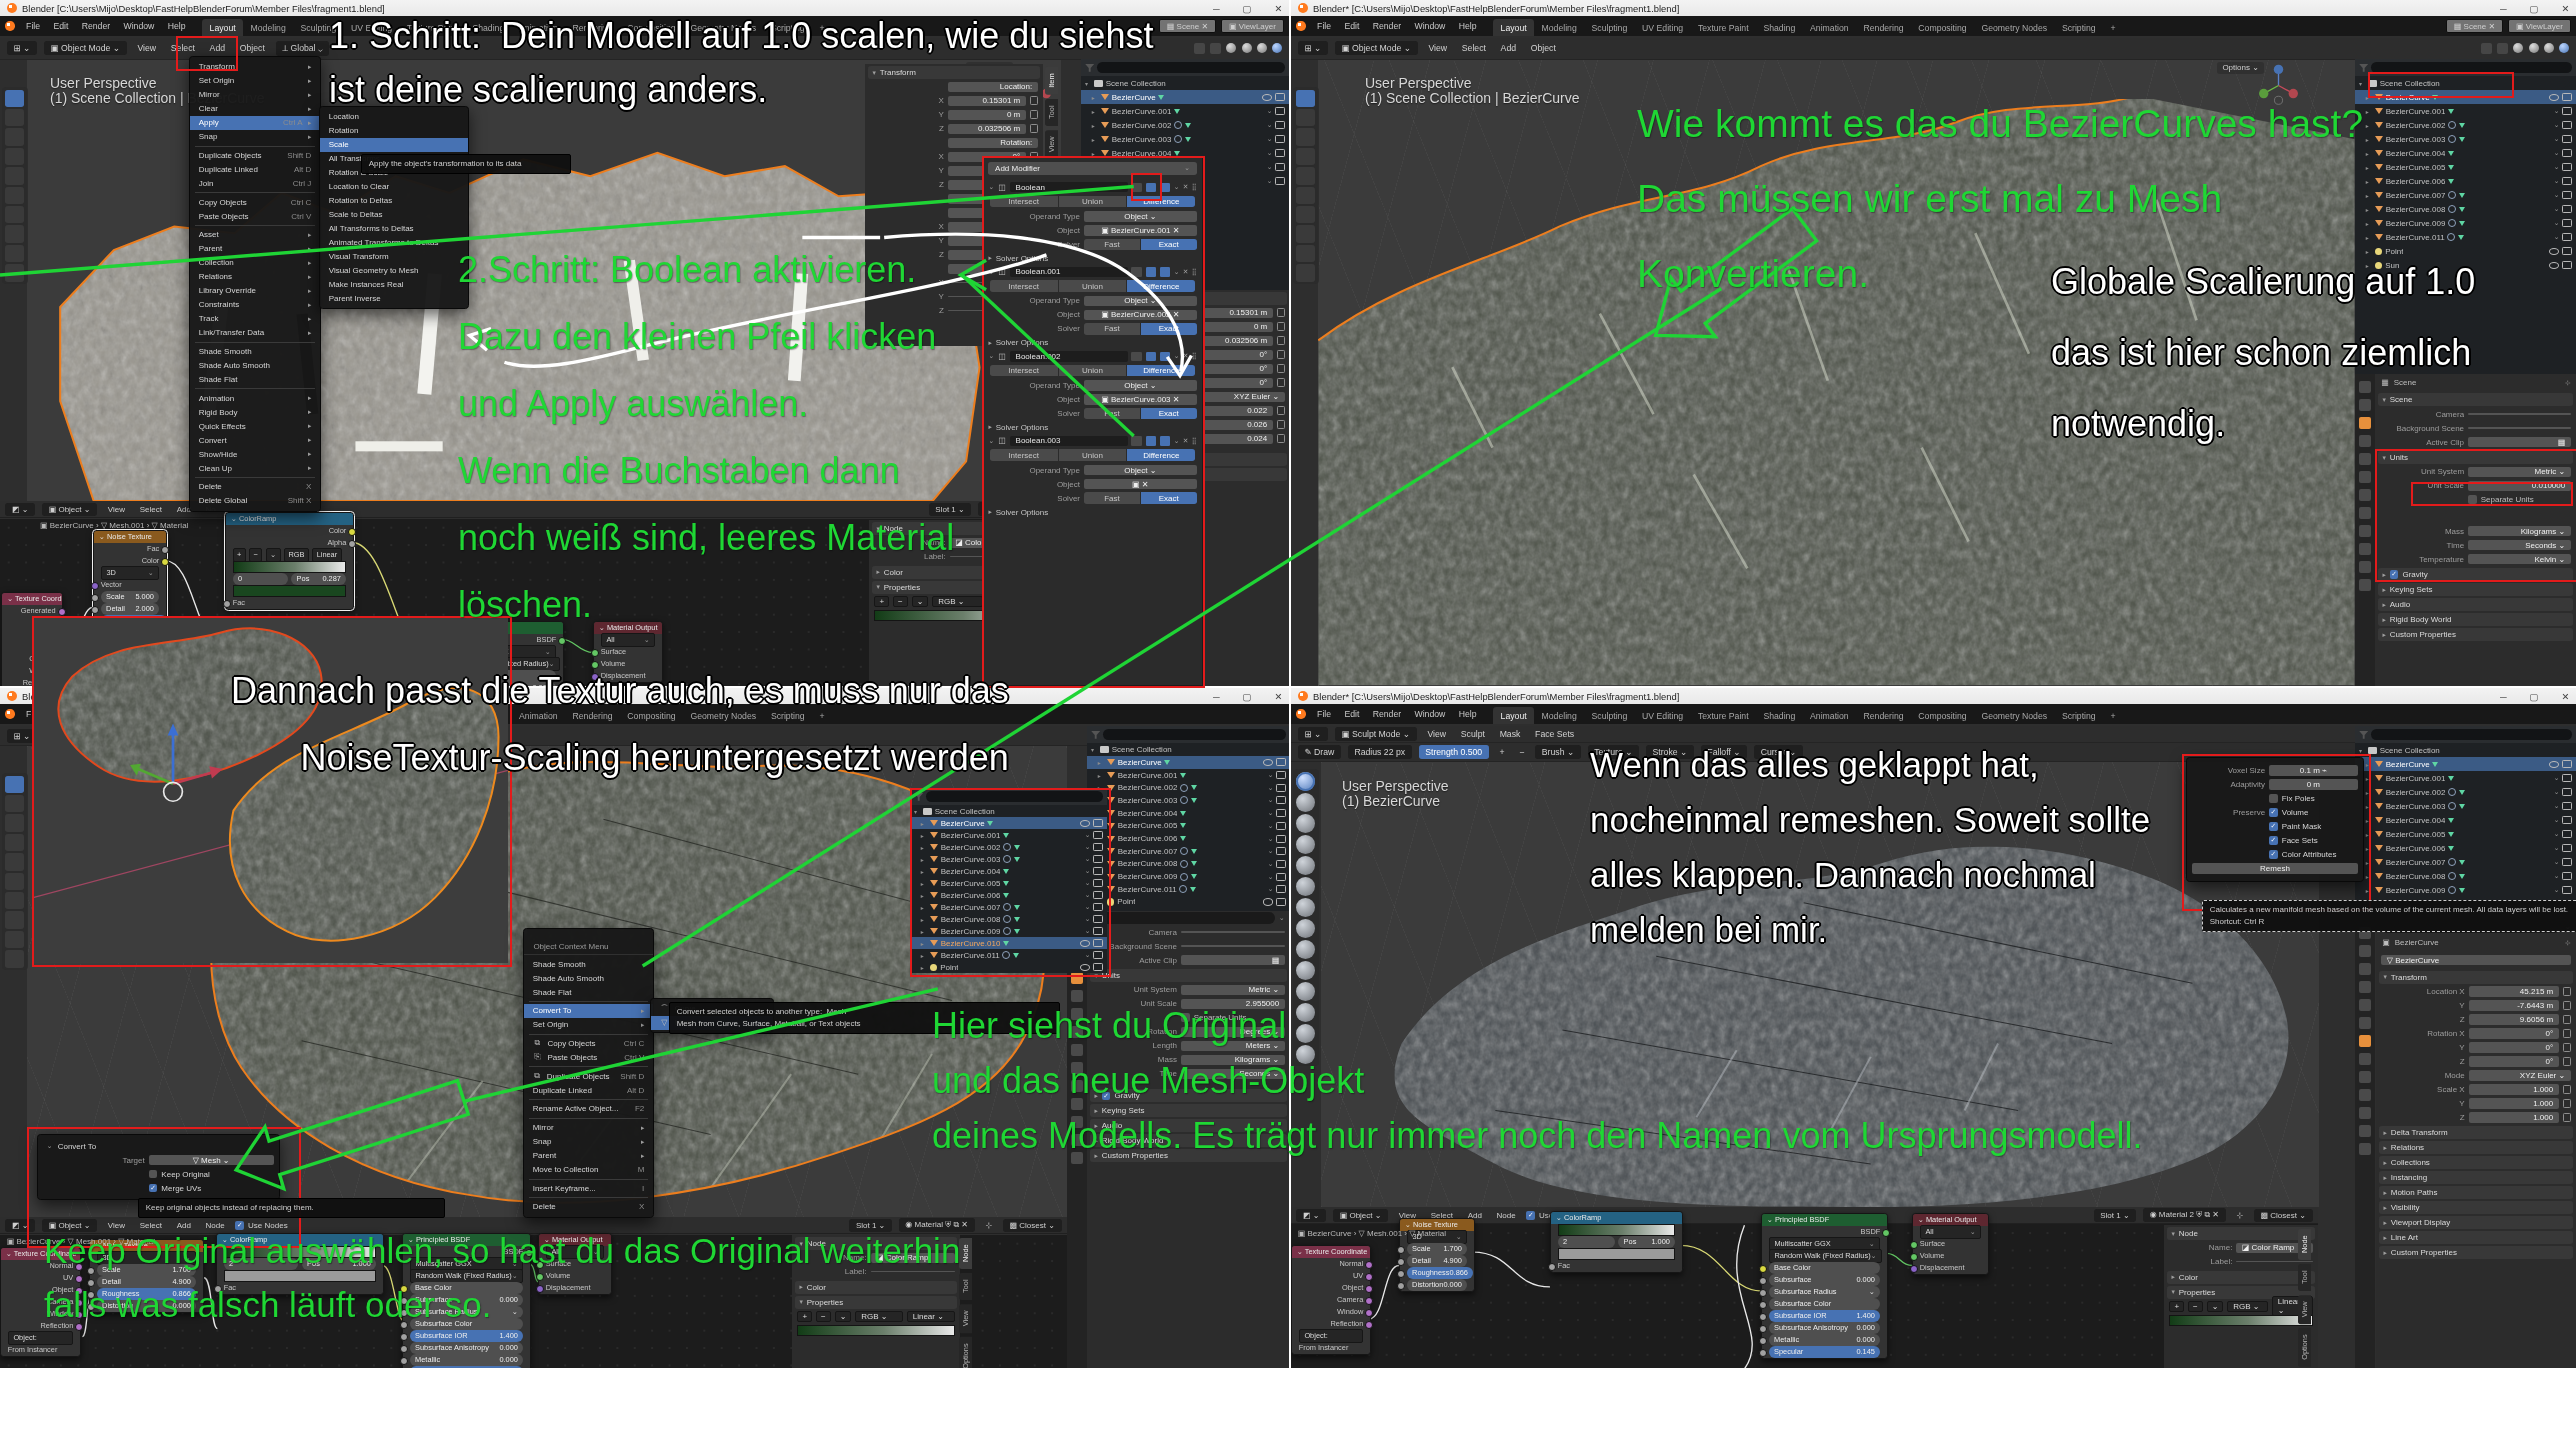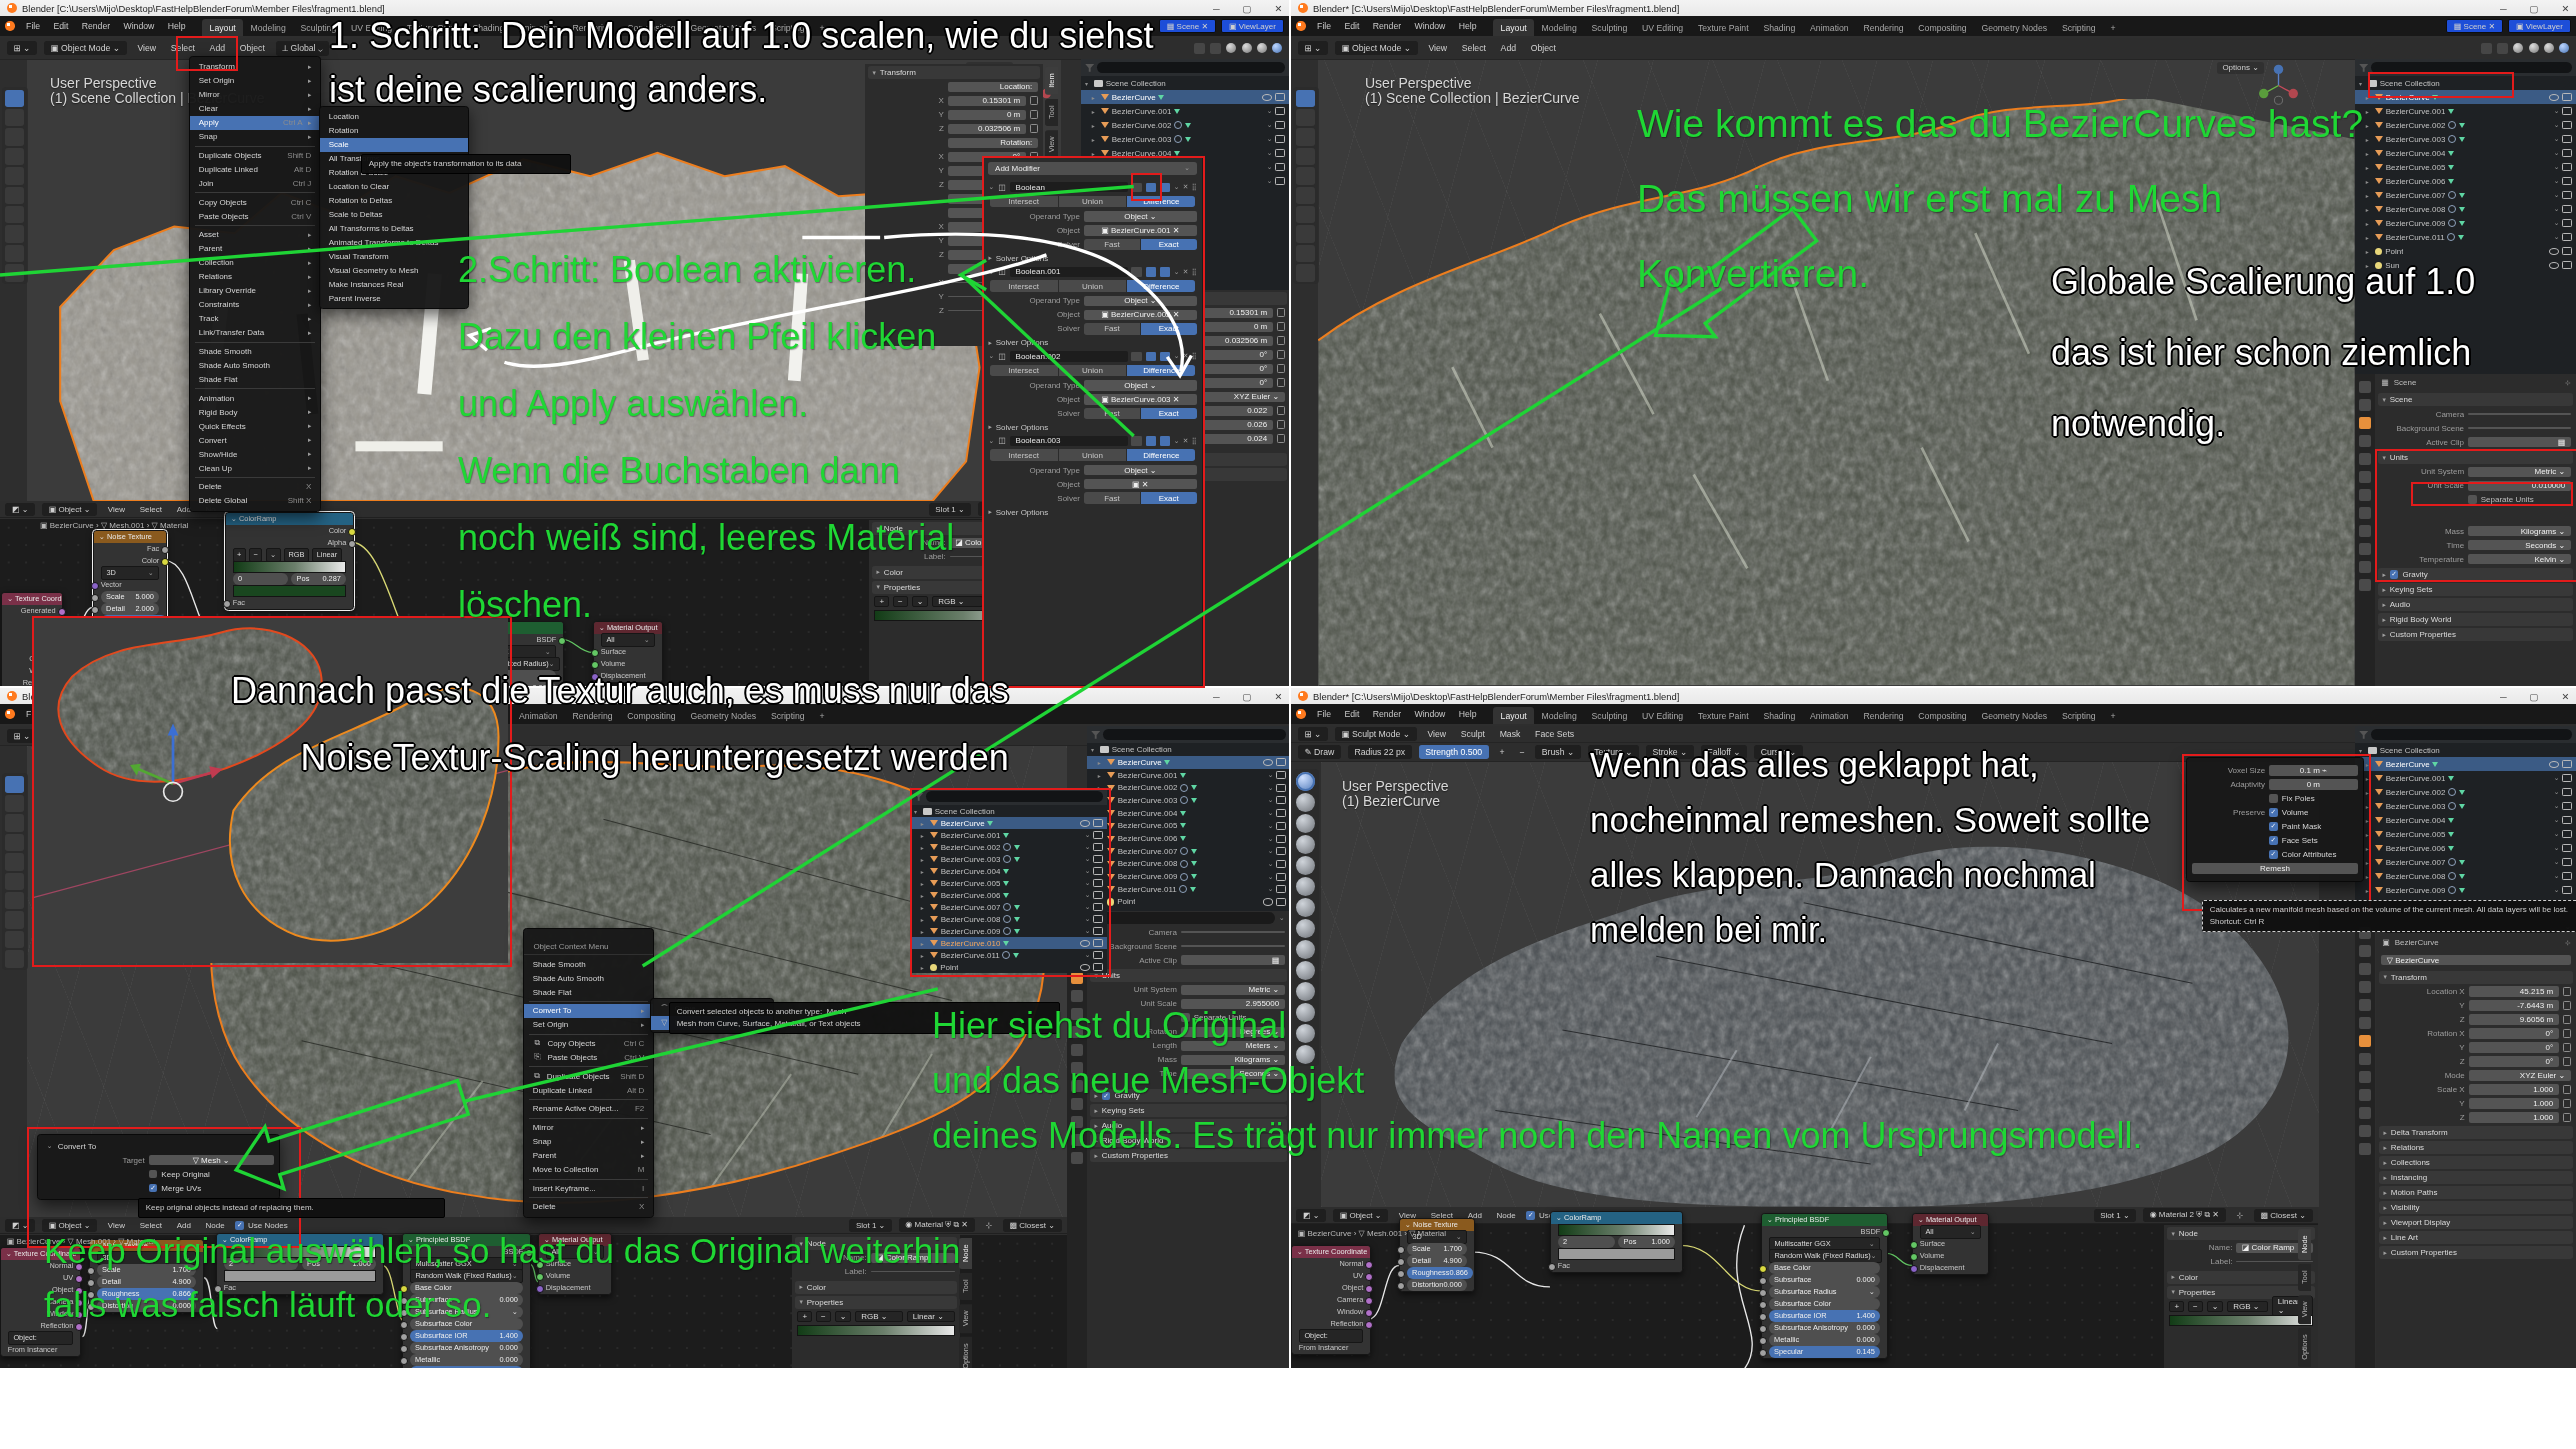--- a/index.html
+++ b/index.html
@@ -13,21 +13,21 @@
   .wc{margin-left:auto;display:flex;gap:23px;color:#444;font-size:9.4px;}
   .wcb{cursor:default;}
   
   .mb{position:absolute;display:flex;align-items:center;background:#181818;color:#c9c9c9;font-size:8.7px;gap:1.3px;padding:0 5.4px;box-sizing:border-box;}
   .blogo2{width:9.4px;height:9.4px;border-radius:50%;background:radial-gradient(circle at 35% 35%,#fff 0 18%,#ff7a1e 19% 100%);margin-right:4px;flex:0 0 auto;}
   .menu-item{padding:2px 6px;border-radius:2px;white-space:nowrap;}
   .tabs{display:flex;margin-left:9.4px;align-items:flex-end;height:100%;}
   .tab{padding:3.4px 7.4px;color:#a8a8a8;white-space:nowrap;font-size:8.7px;border-radius:3.4px 3.4px 0 0;}
   .tab.act{background:#333;color:#efefef;}
   .mbr{margin-left:auto;display:flex;gap:5.4px;}
-  .mbw{background:#1d4ed8;border:0.7px solid #0e0e0e;border-radius:2px;padding:1.3px 6.7px;color:#cfcfcf;font-size:8px;white-space:nowrap;}
+  .mbw{background:#737373;border:0.7px solid #0e0e0e;border-radius:2px;padding:1.3px 6.7px;color:#cfcfcf;font-size:8px;white-space:nowrap;}
   
   .hdr{position:absolute;background:#2d2d2d;display:flex;align-items:center;font-size:8.7px;color:#d2d2d2;gap:6.7px;padding:0 6.7px;box-sizing:border-box;border-bottom:0.7px solid #242424;}
   .hwidget{background:#1f1f1f;border-radius:2.7px;padding:2px 6.7px;white-space:nowrap;display:flex;gap:4px;align-items:center;}
   .hmenu{padding:1.3px 4px;white-space:nowrap;}
   .hico{width:10.7px;height:10.7px;border-radius:2px;background:#464646;flex:0 0 auto;}
   .sphero{width:10px;height:10px;border-radius:50%;background:radial-gradient(circle at 35% 30%,#ddd,#777);}
   .sphero.blue{background:radial-gradient(circle at 35% 30%,#bcd6ff,#4772b3);}
   
   .vp{position:absolute;background:#3b3b3b;overflow:hidden;}
   .vp.grid{background-image:repeating-linear-gradient(105deg,rgba(255,255,255,.045) 0 0.7px,transparent 0.7px 54px),repeating-linear-gradient(68deg,rgba(255,255,255,.04) 0 0.7px,transparent 0.7px 60px);}

